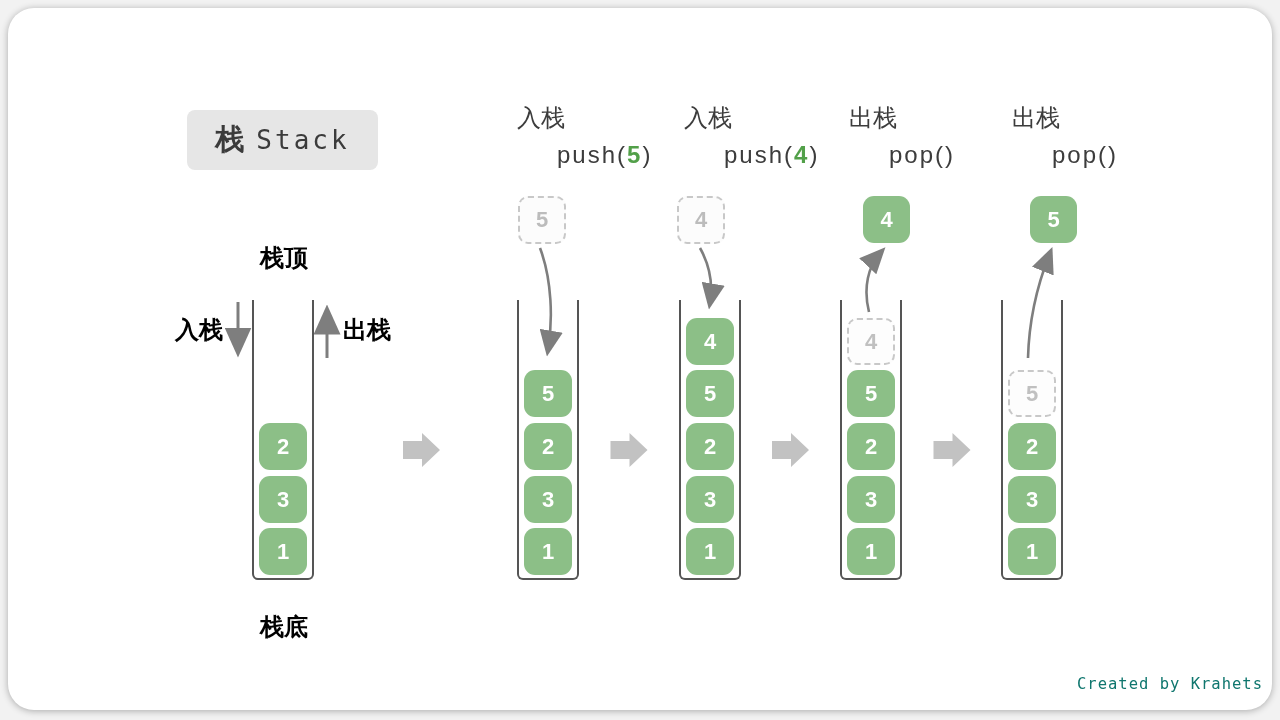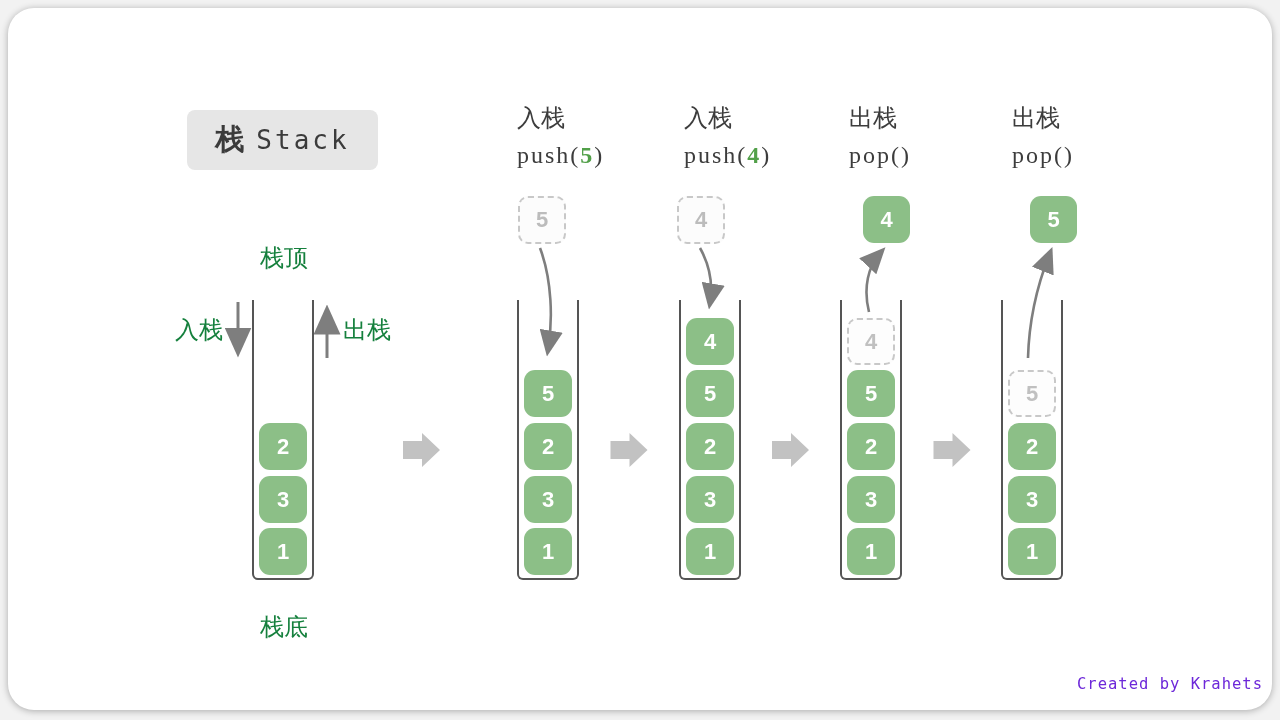--- a/index.html
+++ b/index.html
@@ -23,30 +23,30 @@
     position:absolute; left:187px; top:110px; width:191px; height:60px;
     background:#e6e6e6; border-radius:8px;
     display:flex; align-items:center; justify-content:center; gap:12px;
     color:#3b3b3b;
   }
   .title-zh { font-size:29px; font-weight:700; }
   .title-en { font-family:"DejaVu Sans Mono","Liberation Mono",monospace; font-size:26px; letter-spacing:3px; }
 
   
   .zh-bold {
-    position:absolute; color:#15803d; font-size:24px; font-weight:400;
+    position:absolute; color:#000000; font-size:24px; font-weight:700;
     white-space:nowrap; line-height:28px;
   }
 
   
   .op-col { position:absolute; top:104px; color:#3c3c3c; }
   .op-zh { font-size:24px; font-weight:500; line-height:28px; }
   .op-code {
-    margin-top:9px; font-family:Liberation Serif, serif;
-    font-size:24px; letter-spacing:2px; line-height:28px; white-space:nowrap;
+    margin-top:9px; font-family:Liberation Sans, sans-serif;
+    font-size:24px; letter-spacing:2px; line-height:28px; white-space:nowrap;margin-left:40px;
   }
   .op-code .arg { color:#52a049; font-weight:700; }
 
   
   .stack-col {
     position:absolute; top:300px; width:62px; height:280px;
     background:#ffffff;
     border-left:2px solid #555555; border-right:2px solid #555555; border-bottom:2px solid #555555;
     border-radius:0 0 6px 6px;
   }
@@ -75,21 +75,21 @@
     background:#8cbf87; border-radius:11px;
     color:#ffffff; font-size:22px; font-weight:700;
     display:flex; align-items:center; justify-content:center;
   }
 
   svg.overlay { position:absolute; left:0; top:0; width:1280px; height:720px; pointer-events:none; }
 
   .watermark {
     position:absolute; left:1077px; top:675px;
     font-family:"DejaVu Sans Mono","Liberation Mono",monospace;
-    font-size:15.5px; letter-spacing:1px; color:#6d28d9;
+    font-size:15.5px; letter-spacing:1px; color:#0f766e;
   }
 </style>
 </head>
 <body>
 
 <div id="canvas">
   <div class="card"></div>
 
   <div class="title-box">
     <span class="title-zh">栈</span>

